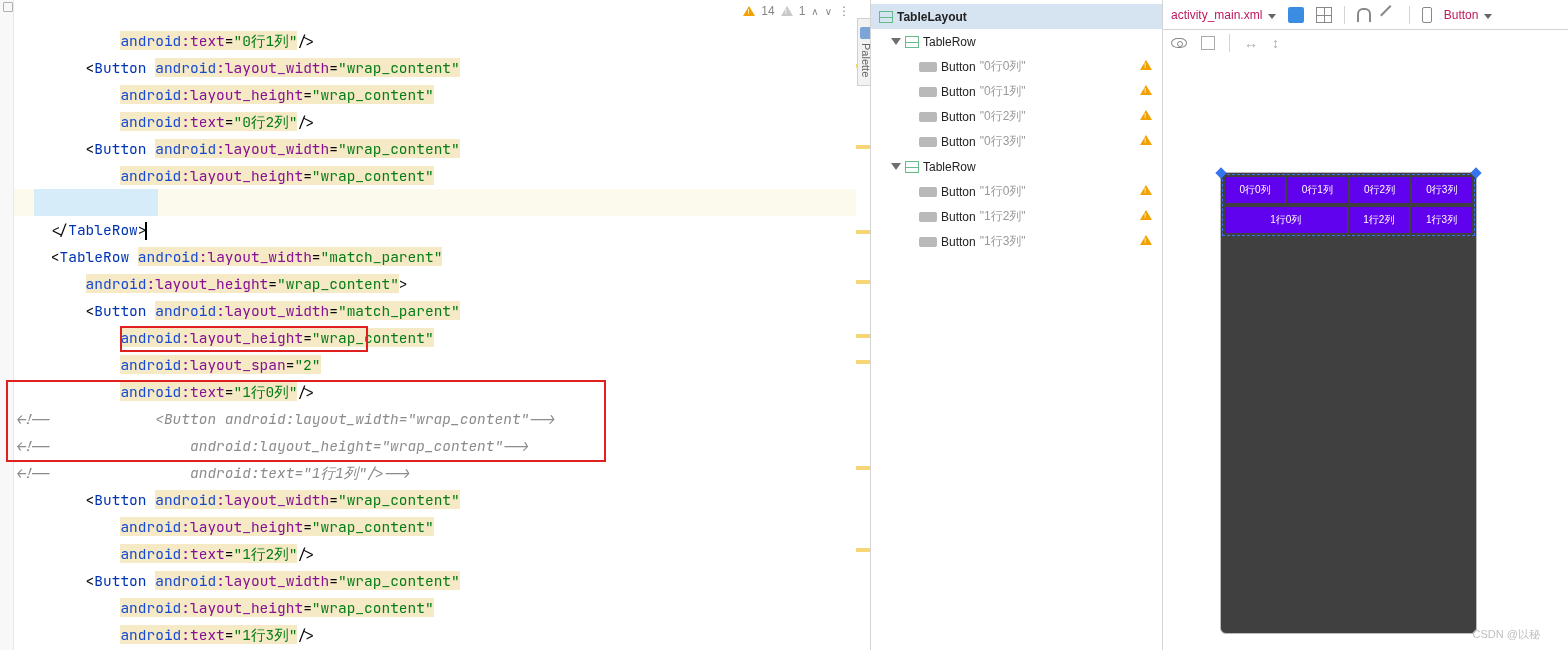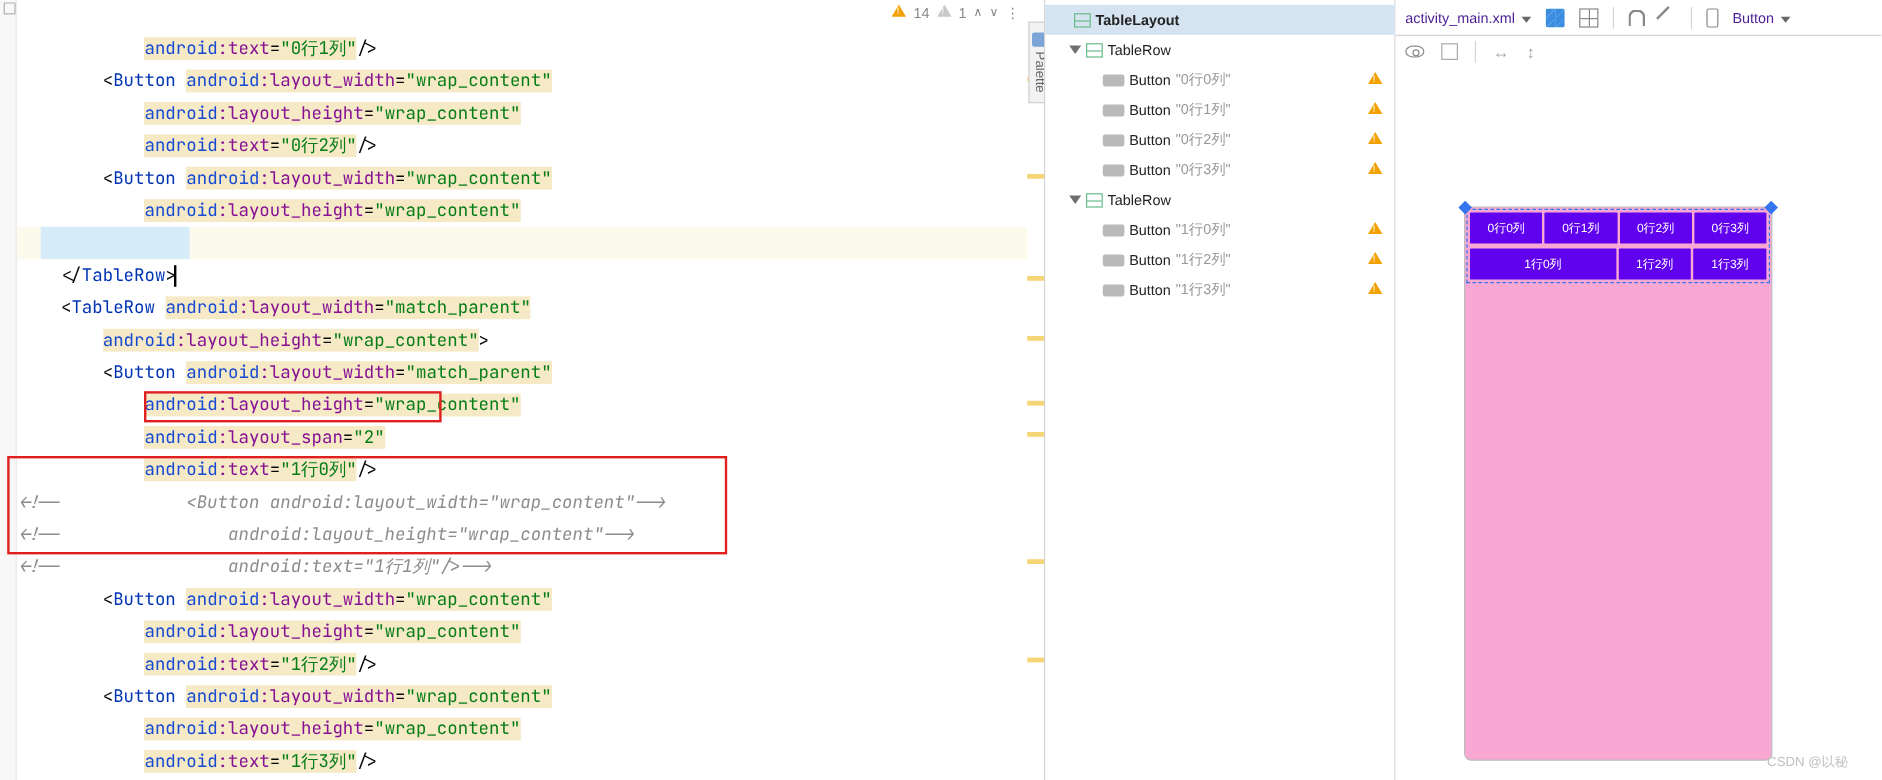--- a/index.html
+++ b/index.html
@@ -30,66 +30,66 @@
   .soft-bg { background:#fcfaed; }
   .hl-attr { background:#f5e9c6; }
   .caret { display:inline-block; width:2px; height:18px; background:#000; vertical-align:middle; margin-left:-2px; }
   .kw1 { color:#0033B3; }          
   .kw2 { color:#174AD4;text-align:center; }          
   .attr { color:#871094;text-align:center; }         
   .str { color:#067D17; }          
   .cmt { color:#8C8C8C; font-style:italic; }
   .punct { color:#080808; }
   .redbox { position:absolute; border:2px solid #e01f1f; pointer-events:none; }
-  .inspection { position:absolute; top:4px; right:20px; font-size:12px; color:#888; display:flex; gap:6px; align-items:flex-start; }
+  .inspection { position:absolute; top:4px; right:20px; font-size:12px; color:#888; display:flex; gap:6px; align-items:center; }
   .warn-tri { display:inline-block; width:0;height:0;border-left:6px solid transparent;border-right:6px solid transparent;border-bottom:10px solid #f2a100; position:relative;}
   .warn-tri.weak { border-bottom-color:#c9c9c9; }
   .warn-tri::after { content:"!"; position:absolute; top:1px; left:-2px; font-size:8px; color:#fff; }
   .palette-tab { position:absolute; right:-4px; top:18px; writing-mode:vertical-rl; font-size:11px; color:#666; background:#f2f2f2; padding:8px 2px; border:1px solid #d0d0d0; border-right:none; display:flex; align-items:center; gap:4px;}
   .palette-tab::before { content:""; display:inline-block; width:12px;height:12px;background:#7aa5d6;border-radius:2px;}
 
   
   .tree-panel { flex: 0 0 293px; border-left:1px solid #d4d4d4; border-right:1px solid #d4d4d4; background:#fff; display:flex; flex-direction:column; }
   .tree-head { height:30px; border-bottom:1px solid #d4d4d4; display:flex; align-items:center; padding:0 8px; font-size:13px; color:#333; }
   .tree-head .sp { flex:1; }
   .gear { width:14px;height:14px;border:1px solid #888;border-radius:50%; position:relative; margin-right:10px;}
   .gear::before{content:'';position:absolute;inset:3px;border:1px solid #888;border-radius:50%;}
   .minus { width:12px;height:2px;background:#888; }
   .tree-body { padding:4px 0; }
-  .tree-row { height:25px; display:flex; align-items:center; padding:0 24px; gap:4px; position:relative; }
+  .tree-row { height:25px; display:flex; align-items:center; padding:0 8px; gap:4px; position:relative; }
   .tree-row.selected { background:#d6e4f2; }
   .tw { width:10px; height:10px; position:relative; }
   .tw.expand::before { content:''; position:absolute; left:0;top:0; border-left:5px solid transparent;border-right:5px solid transparent;border-top:7px solid #6e6e6e; transform:translateY(1px);}
   .ic-layout { width:14px;height:12px;border:1px solid #6b8; display:inline-block; position:relative;}
   .ic-layout::before{content:'';position:absolute;left:0;right:0;top:50%;height:1px;background:#6b8;}
   .ic-button { width:18px;height:10px;background:#b9b9b9;border-radius:2px;display:inline-block;}
   .label { color:#222; }
   .sub  { color:#999; }
   .row-warn { position:absolute; right:10px; top:6px; }
 
   
   .design { flex:1; background:#fff; position:relative; }
-  .design-top { height:30px; border-bottom:1px solid #d4d4d4; display:flex; align-items:center; padding:0 8px; gap:12px; font-size:12px; color:#4c1d95;}
+  .design-top { height:30px; border-bottom:1px solid #d4d4d4; display:flex; align-items:center; padding:0 8px; gap:12px; font-size:12px; color:#be185d;}
   .chev { width:0;height:0;border-left:4px solid transparent;border-right:4px solid transparent;border-top:5px solid #666; display:inline-block; margin-left:2px;}
   .top-icon { width:16px;height:16px; display:inline-block; }
   .ic-layers { background:linear-gradient(135deg,#3a8de0 50%,transparent 50%),linear-gradient(135deg,transparent 50%,#3a8de0 50%); background-size:8px 8px; border-radius:2px;}
   .ic-grid { border:1px solid #888; position:relative;}
   .ic-grid::before,.ic-grid::after{content:'';position:absolute;background:#888;}
   .ic-grid::before{left:50%;top:0;bottom:0;width:1px;}
   .ic-grid::after{top:50%;left:0;right:0;height:1px;}
   .ic-magnet{ width:14px;height:14px;border:2px solid #888;border-bottom:none;border-radius:6px 6px 0 0;}
   .ic-wand { width:14px;height:14px;border-left:2px solid #888; transform:rotate(45deg); position:relative;}
   .ic-phone{ width:10px;height:16px;border:1px solid #888;border-radius:2px;}
   .sep { width:1px;height:18px;background:#d4d4d4;}
   .design-sub { height:26px; display:flex; align-items:center; padding:0 8px; gap:14px; color:#888;}
   .eye{width:16px;height:10px;border:1px solid #888;border-radius:50%/60%;position:relative;}
   .eye::after{content:'';position:absolute;left:5px;top:2px;width:4px;height:4px;border:1px solid #888;border-radius:50%;}
   .boxes{width:14px;height:14px;border:1px solid #aaa;}
   .arrowh{font-size:14px;color:#aaa;}
-  .device-frame { position:absolute; top:172px; left:57px; width:257px; height:462px; border:1px solid #bcbcbc; border-radius:6px; background:#f9a8d4; }
+  .device-frame { position:absolute; top:172px; left:57px; width:257px; height:462px; border:1px solid #bcbcbc; border-radius:6px; background:#404040; }
   .device-frame .bluecorner{position:absolute;width:8px;height:8px;background:#3574f0;transform:rotate(45deg);}
   .btns-row{display:flex;gap:2px;padding:2px;}
   .btn{flex:1;background:#6002ee;color:#fff;text-align:center;font-size:10px;padding:6px 0;border-radius:1px;}
   .btn.wide{flex:2;}
   .watermark{position:absolute;right:28px;bottom:8px;color:#c0c0c0;font-size:11px;}
 </style>
 </head>
 <body>
 
 <div class="editor">

